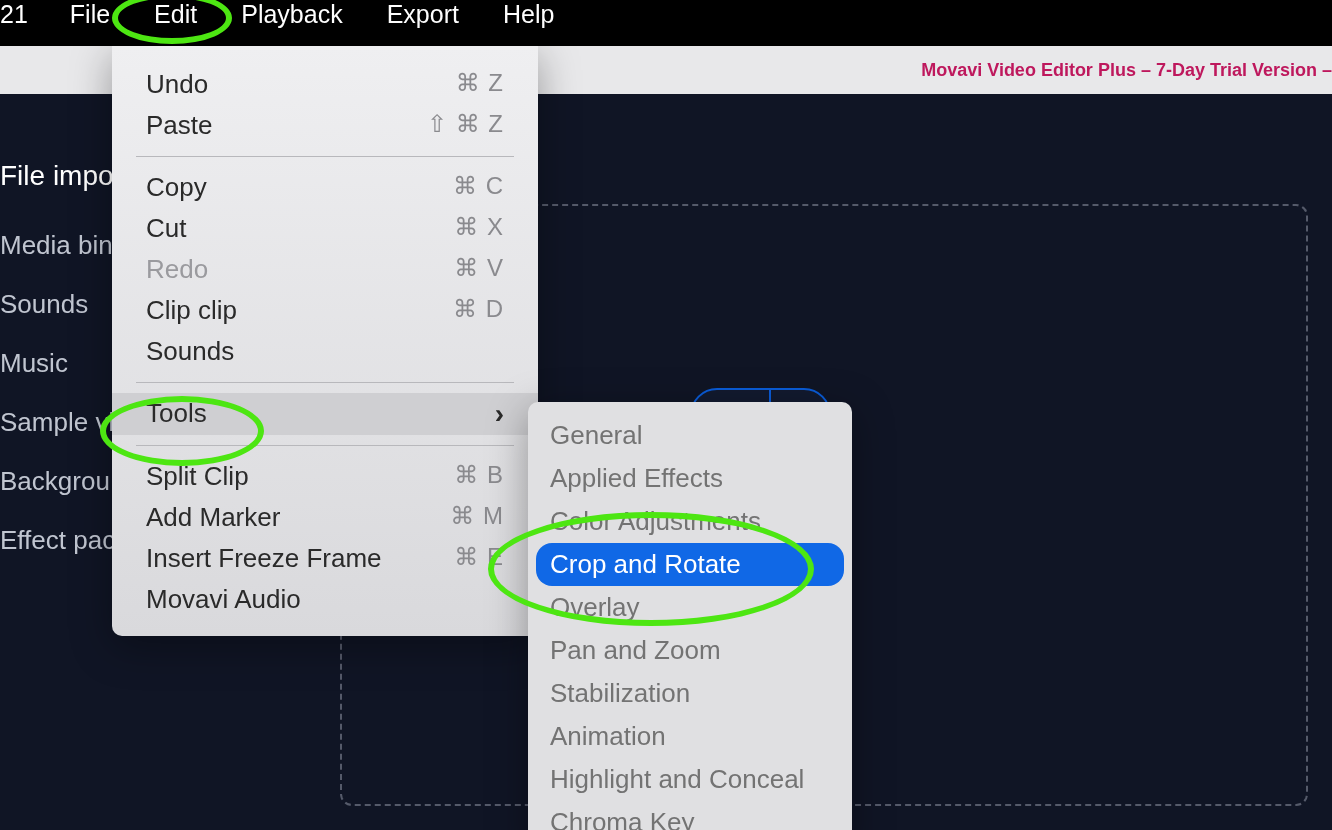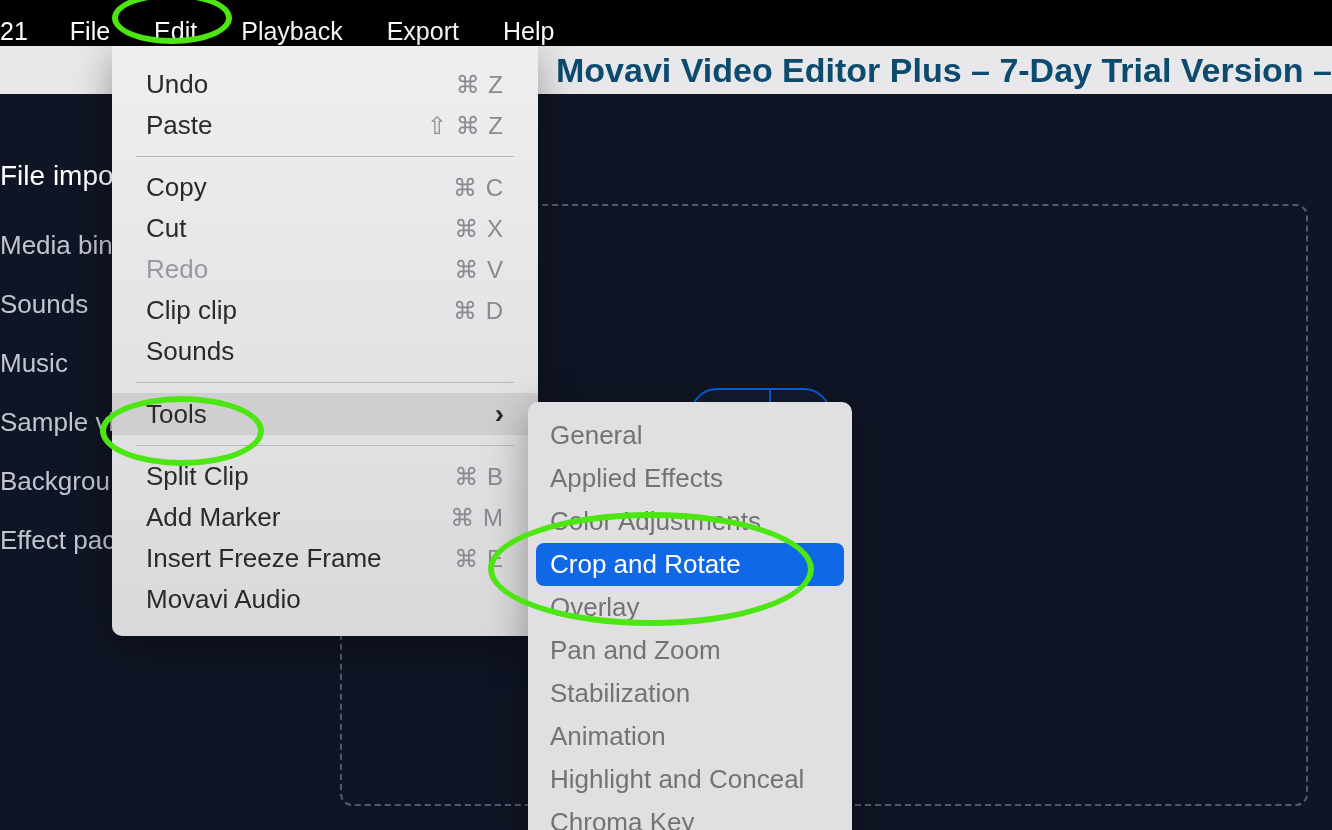--- a/index.html
+++ b/index.html
@@ -12,21 +12,21 @@
       width: 1332px;
       height: 830px;
       background: #000;
       overflow: hidden;
       position: relative;
     }
     .menubar {
       height: 46px;
       background: #000;
       display: flex;
-      align-items: flex-end;
+      align-items: flex-start;
       padding-left: 0;
       color: #fff;
       font-size: 25px;
     }
     .menubar-time {
       padding: 0 20px 0 0;
       font-weight: 500;
     }
     .menubar-item {
       padding: 0 22px;
@@ -34,22 +34,22 @@
     }
     .title-bar {
       height: 48px;
       background: #e8e8ea;
       display: flex;
       align-items: center;
       justify-content: flex-end;
       padding-right: 0;
     }
     .title-text {
-      color: #0c4a6e;
-      font-size: 34px;
+      color: #be185d;
+      font-size: 18px;
       font-weight: 700;
       white-space: nowrap;
     }
     .content-area {
       background: #101525;
       height: calc(100% - 94px);
       position: relative;
     }
     .sidebar {
       position: absolute;
@@ -119,21 +119,21 @@
       top: 46px;
       width: 426px;
       background: linear-gradient(180deg, #efeff1 0%, #d9d9dc 100%);
       border-radius: 0 0 10px 10px;
       box-shadow: 0 10px 40px rgba(0,0,0,0.35);
       padding: 18px 0 16px 0;
     }
     .dropdown-item {
       display: flex;
       justify-content: space-between;
-      align-items: center;
+      align-items: flex-start;
       padding: 5px 34px 5px 34px;
       font-size: 26px;
       color: #2a2a2a;
       cursor: default;
     }
     .dropdown-item.disabled {
       color: #9a9a9e;
     }
     .dropdown-item.highlighted {
       background: #cfcfd2;
@@ -166,21 +166,21 @@
     }
     .submenu-item {
       padding: 6px 22px;
       font-size: 26px;
       color: #737373;
       cursor: default;
     }
     .submenu-item.selected {
       background: #1068e6;
       color: #fff;
-      border-radius: 8px;
+      border-radius: 16px;
       margin: 0 8px;
       padding: 6px 14px;
     }
     
     .annotation-circle {
       position: absolute;
       border: 6px solid #4de612;
       border-radius: 50%;
       pointer-events: none;
     }

